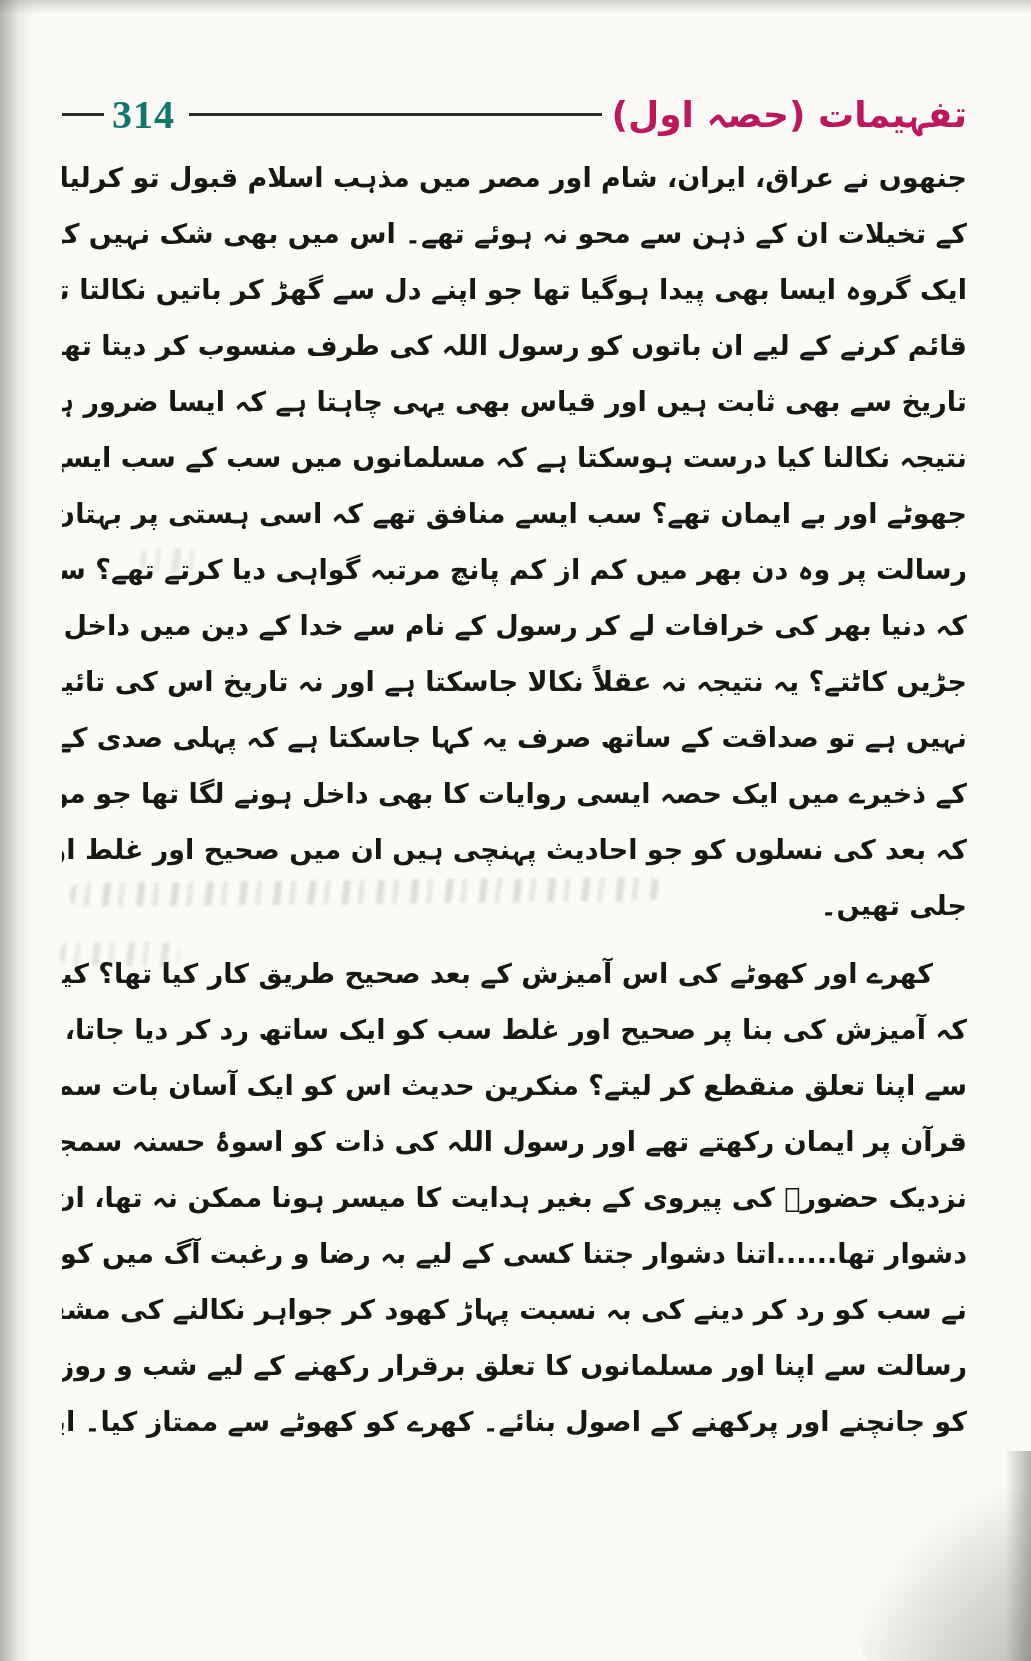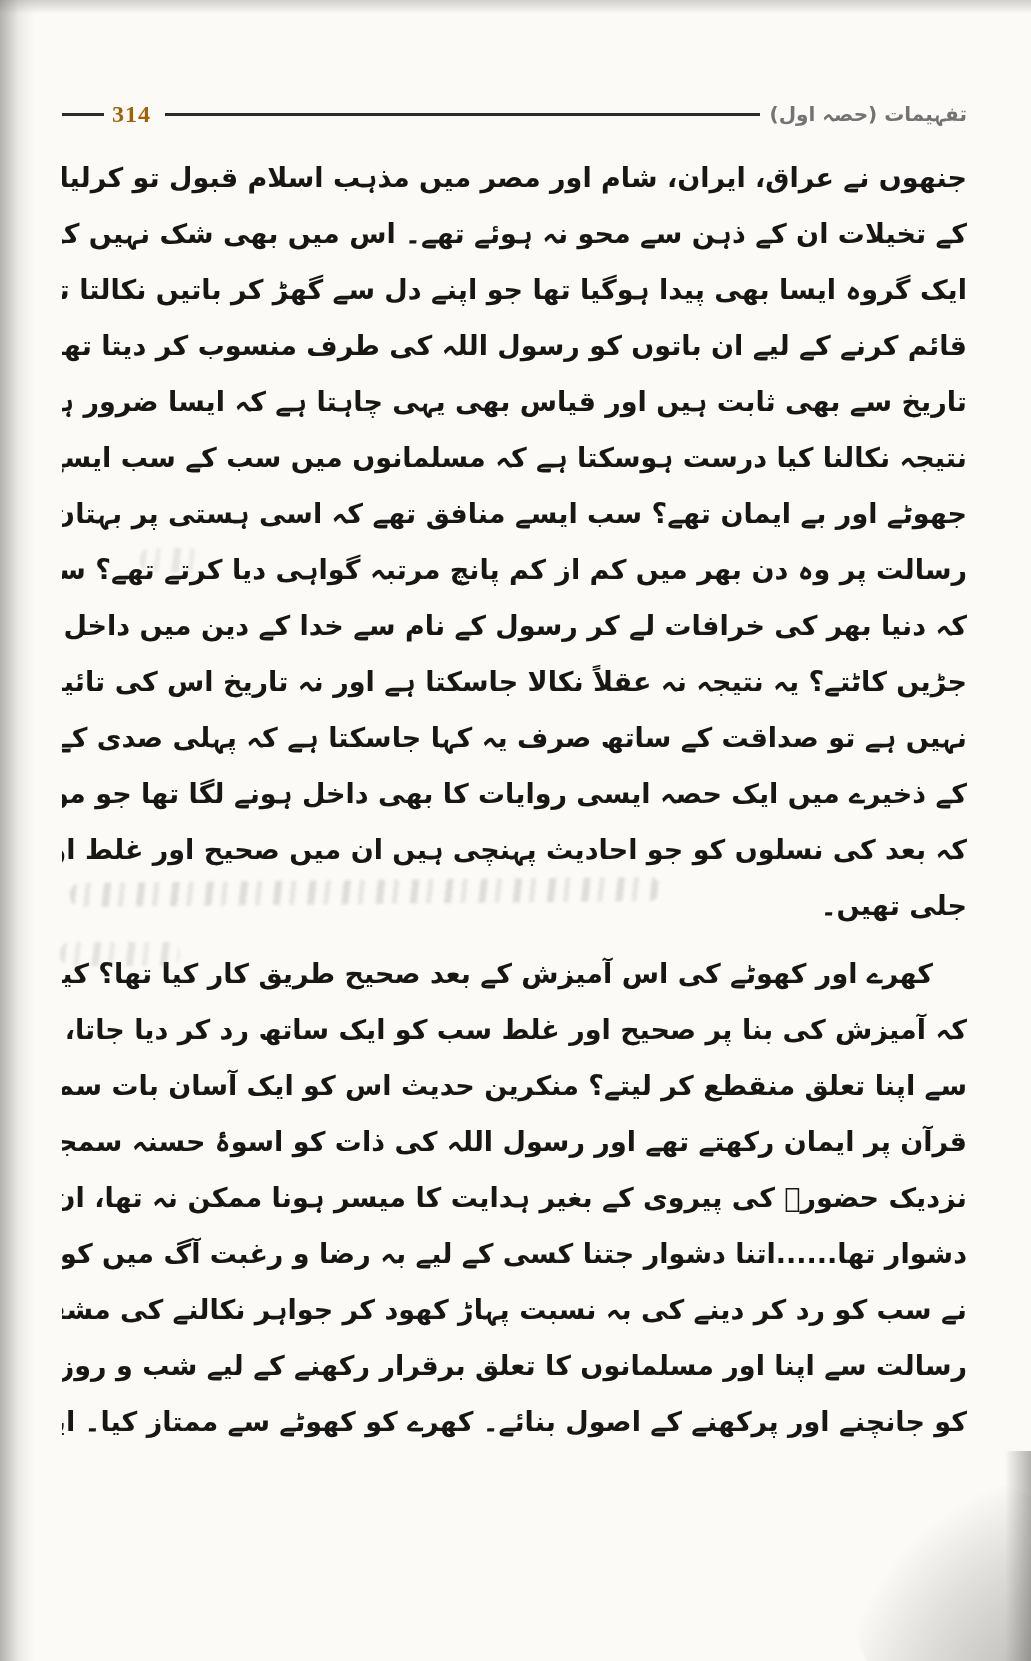--- a/index.html
+++ b/index.html
@@ -67,37 +67,37 @@
     direction: ltr;
     align-items: center;
     height: 44px;
     margin-bottom: 14px;
   }
   .page-number-dash {
     width: 42px; height: 3px; background: #2d2b28; margin-right: 8px; flex: none;
   }
   .page-number {
     font-family: "Liberation Serif", serif;
-    font-size: 24px;
+    font-size: 40px;
     font-weight: bold;
-    color: #a16207;
+    color: #0f766e;
     letter-spacing: 1px;
     flex: none;
   }
   .header-rule {
     flex: 1 1 auto;
     height: 3px;
     background: #2d2b28;
     margin: 0 10px 0 14px;
   }
   .header-title {
     direction: rtl;
-    font-size: 20px;
+    font-size: 36px;
     font-weight: bold;
-    color: #737373;
+    color: #be185d;
     flex: none;
     white-space: nowrap;
   }
 
   .paragraph { margin: 0; }
   .paragraph + .paragraph { margin-top: 12px; }
   .text-line {
     direction: rtl;
     unicode-bidi: embed;
     font-size: 27px;

